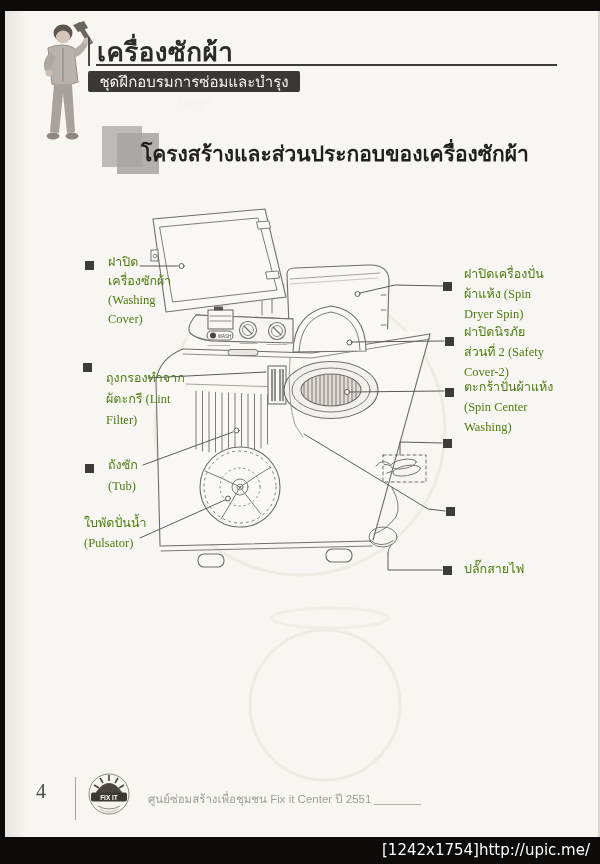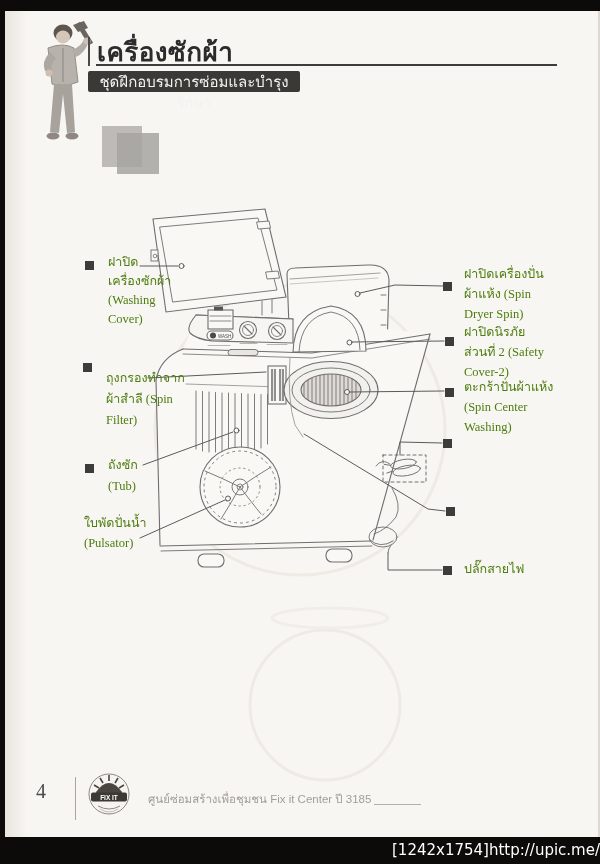--- a/index.html
+++ b/index.html
@@ -1,21 +1,21 @@
 <!DOCTYPE html>
 <html><head>
 <meta charset="utf-8">
 <style>
   html,body{margin:0;padding:0;background:#555;}
   .page{position:relative;width:600px;height:864px;background:#f8f6f3;overflow:hidden;
         font-family:"Liberation Sans",sans-serif;}
   
   .bar-top{position:absolute;left:0;top:0;width:600px;height:11px;background:#0c0b0a;}
   .bar-bottom{position:absolute;left:0;top:837px;width:600px;height:27px;background:#0c0b0a;
-        color:#fff;font-size:15px;line-height:27px;text-align:right;box-sizing:border-box;
+        color:#fff;font-size:15px;line-height:27px;text-align:right;padding-right:10px;box-sizing:border-box;
         font-family:"DejaVu Sans",sans-serif;}
   .strip-left{position:absolute;left:0;top:0;width:5px;height:864px;background:#0c0b0a;}
   .shade-left{position:absolute;left:5px;top:11px;width:22px;height:826px;
         background:linear-gradient(90deg,#e9e5df, rgba(233,229,223,0));}
   .edge-right{position:absolute;right:0;top:11px;width:2px;height:826px;background:#ddd8d2;}
 
   
   .photo{position:absolute;left:16px;top:20px;width:86px;height:124px;}
   .h-vline{position:absolute;left:88px;top:37px;width:2px;height:29px;background:#4a4a4a;}
   .h-title{position:absolute;left:97px;top:31px;font-size:26px;font-weight:bold;color:#2b2b2b;letter-spacing:.5px;}
@@ -68,20 +68,21 @@
       <ellipse cx="56" cy="116" rx="6.5" ry="3.5" fill="#8f8882"></ellipse>
     </svg>
   </div>
   <div class="h-vline"></div>
   <div class="h-title">เครื่องซักผ้า</div>
   <div class="h-rule"></div>
   <div class="h-badge">ชุดฝึกอบรมการซ่อมและบำรุงรักษา</div>
 
   <div class="sq1"></div>
   <div class="sq2"></div>
+  <div class="s-title">โครงสร้างและส่วนประกอบของเครื่องซักผ้า</div>
 
   <svg class="diagram-svg" viewBox="0 0 600 864">
     <defs>
       <clipPath id="basketClip">
           <ellipse cx="331" cy="390" rx="30" ry="16"></ellipse>
         </clipPath>
     </defs>
     <g stroke="#6e6e6e" stroke-width="1.1" fill="none" stroke-linecap="round">
 
       <g stroke="#eeeae4" stroke-width="3">
@@ -218,21 +219,21 @@
   <div class="lbl" style="left:108px;top:253px;line-height:19px">
     <div>ฝาปิด</div>
     <div>เครื่องซักผ้า</div>
     <div>(Washing</div>
     <div>Cover)</div>
   </div>
 
   <div class="bullet" style="left:83px;top:363px"></div>
   <div class="lbl" style="left:106px;top:368px;line-height:21px">
     <div>ถุงกรองทำจาก</div>
-    <div>ผ้าสำลี (Spin</div>
+    <div>ผ้ตะกรี (Lint</div>
     <div>Filter)</div>
   </div>
 
   <div class="bullet" style="left:85px;top:464px"></div>
   <div class="lbl" style="left:108px;top:455px;line-height:21px">
     <div>ถังซัก</div>
     <div>(Tub)</div>
   </div>
 
   <div class="lbl" style="left:84px;top:513px;line-height:20px">
@@ -276,20 +277,20 @@
     <svg width="46" height="54" viewBox="0 0 46 54">
       <circle cx="23" cy="25" r="20" fill="#f6f4f0" stroke="#8d8983" stroke-width="1"></circle>
       <path d="M10,23 Q23,5 36,23 L35,27 L11,27 Z" fill="#4a453f"></path>
       <path d="M23,6 V12 M14,9 l3,5 M32,9 l-3,5 M8,16 l5,3 M38,16 l-5,3" stroke="#4a453f" stroke-width="1.6"></path>
       <rect x="5" y="23.5" width="36" height="9" rx="2" fill="#3c3834"></rect>
       <text x="23" y="30.5" font-size="6.5" font-weight="bold" fill="#ffffff" text-anchor="middle" font-family="Liberation Sans, sans-serif">FIX IT</text>
       <path d="M12,37 Q23,43 34,37" stroke="#8d8983" stroke-width="1" fill="none"></path>
       <path d="M14,40 Q23,46 32,40" stroke="#b5b1ab" stroke-width=".8" fill="none"></path>
     </svg>
   </div>
-  <div class="f-caption">ศูนย์ซ่อมสร้างเพื่อชุมชน Fix it Center ปี 3185</div>
+  <div class="f-caption">ศูนย์ซ่อมสร้างเพื่อชุมชน Fix it Center ปี 2551</div>
   <div class="f-tail"></div>
 
   <div class="bar-bottom">
     <span>[1242x1754]http://upic.me/</span>
   </div>
 
 </div>
 
 </body></html>

